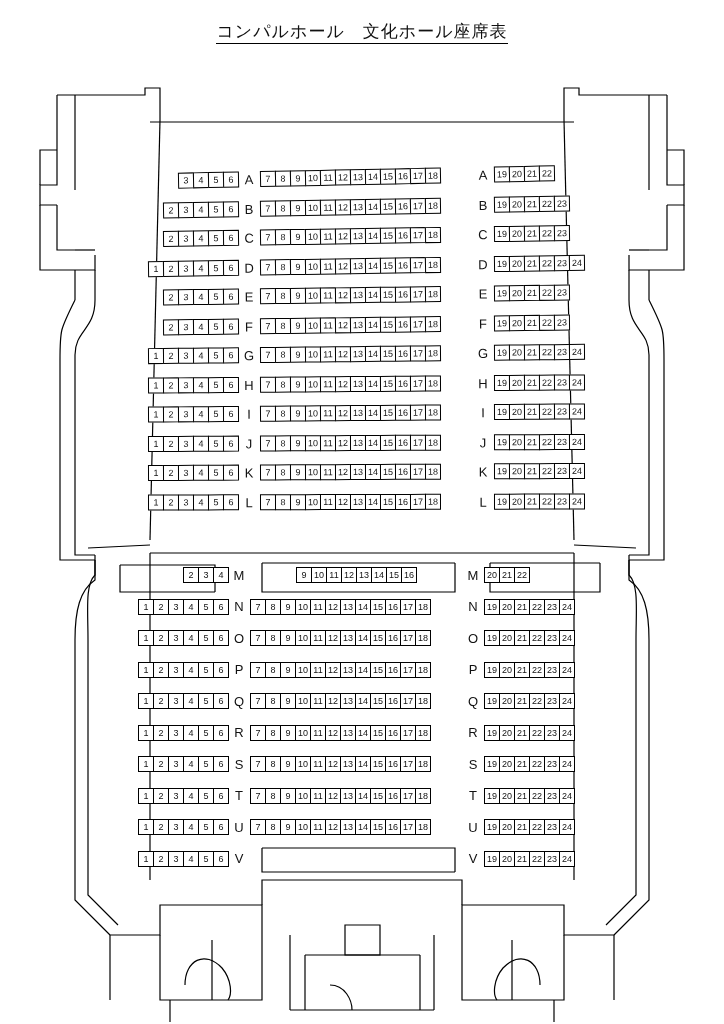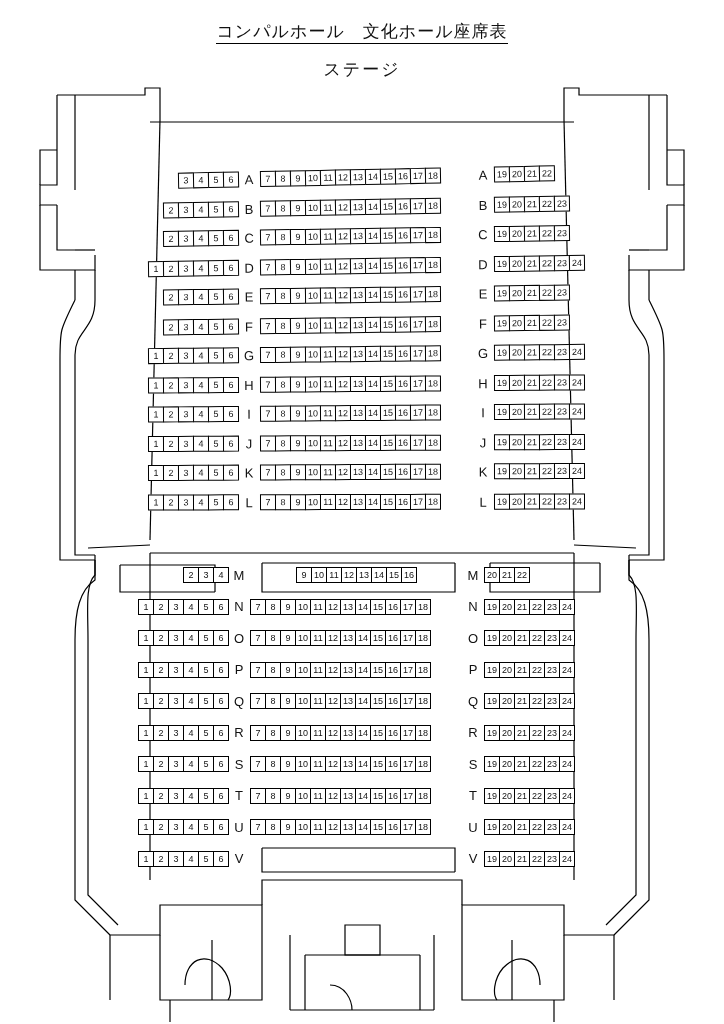--- a/index.html
+++ b/index.html
@@ -50,21 +50,20 @@
   }
 </style>
 </head>
 <body>
 
 <div id="stage-wrap">
 
   <div class="title">
     <u>コンパルホール　文化ホール座席表</u>
   </div>
-  <div class="stage-label">ステージ</div>
 
   <svg class="floor" viewBox="0 0 724 1024">
     <g fill="none" stroke="#000" stroke-width="1.2">
 
       <path d="M150 122 L574 122"></path>
 
       <path d="M57 95 L145 95 L145 88 L160 88 L160 120"></path>
       <path d="M57 95 L57 185 L40 185 L40 205 L57 205"></path>
       <path d="M75 95 L75 190"></path>
       <path d="M40 185 L40 150 L57 150"></path>

